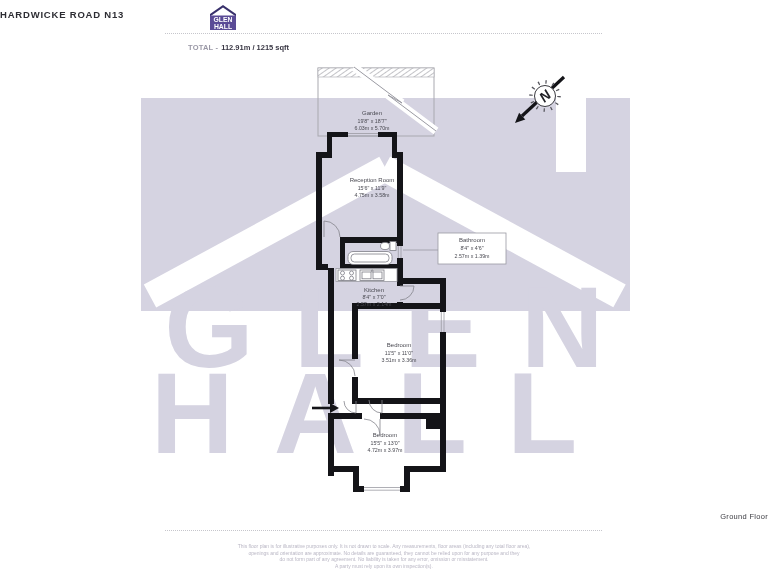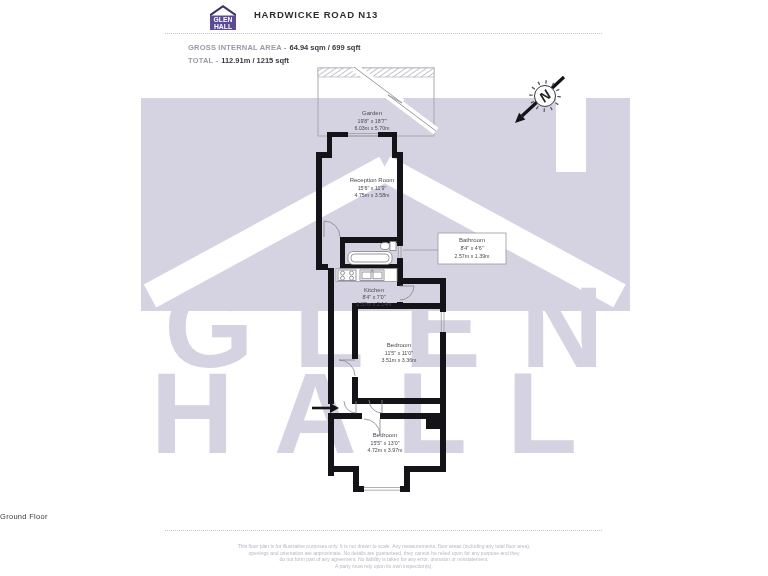--- a/index.html
+++ b/index.html
@@ -1,20 +1,20 @@
 <!DOCTYPE html>
 <html><head>
 <meta charset="utf-8">
 <style>
   html,body{margin:0;padding:0;background:#fff;}
   #page{position:relative;width:768px;height:576px;background:#fff;overflow:hidden;
         font-family:"Liberation Sans",sans-serif;}
   
   #logo{position:absolute;left:208px;top:3px;width:30px;height:27px;z-index:5;}
-  #title{position:absolute;left:0;top:9px;width:632px;text-align:center;z-index:5;
+  #title{position:absolute;left:0;top:9px;width:632px;text-align:left;z-index:5;
          font-size:9.5px;font-weight:bold;letter-spacing:.8px;color:#2d2d33;}
   .dotted{position:absolute;left:165px;width:437px;border-top:1px dotted #c6c6cc;z-index:5;}
   #dot-top{top:33px;}
   #dot-bottom{top:530px;}
   
   #areas{position:absolute;left:188px;top:42px;z-index:5;font-size:7.5px;line-height:12.5px;}
   .area-line .lbl{color:#9a98a6;font-weight:600;letter-spacing:.2px;margin-right:3px;}
   .area-line .val{color:#3a3845;font-weight:bold;}
   
   #wm{position:absolute;left:0;top:0;width:768px;height:576px;z-index:1;}
@@ -22,21 +22,21 @@
   .wm-roof{position:absolute;height:26px;width:268px;background:#fff;}
   #wm-roof-l{left:150px;top:283px;transform:rotate(-28.5deg);transform-origin:0 50%;}
   #wm-roof-r{left:384px;top:155px;transform:rotate(28.5deg);transform-origin:0 50%;}
   #wm-chimney{position:absolute;left:556px;top:98px;width:30px;height:74px;background:#fff;}
   #wm-text{position:absolute;left:0;top:284px;width:768px;text-align:center;
            font-size:115px;line-height:86px;font-weight:bold;letter-spacing:40px;
            text-indent:40px;color:#d5d3e1;}
   
   #plan{position:absolute;left:300px;top:60px;z-index:3;}
   
-  #floor-label{position:absolute;left:0;top:512px;width:768px;text-align:left;z-index:5;
+  #floor-label{position:absolute;left:0;top:512px;width:768px;text-align:right;z-index:5;
                font-size:7.5px;color:#3c3c42;letter-spacing:.3px;}
   #disclaimer{position:absolute;left:84px;top:543px;width:600px;text-align:center;z-index:5;
               font-size:5px;line-height:6.5px;color:#b9b6c4;}
 </style>
 </head>
 <body>
 
 <div id="page">
 
   <div id="wm">
@@ -51,23 +51,20 @@
     <rect x="0" y="0" width="30" height="27" fill="#ffffff"></rect>
     <polygon points="2,11 15,2 28,11 28,13.5 15,4.5 2,13.5" fill="#38306b"></polygon>
     <rect x="2" y="12.5" width="26" height="14.5" fill="#5a4b96"></rect>
     <text x="15" y="19" text-anchor="middle" font-size="6.8" font-weight="bold" fill="#ffffff" font-family="Liberation Sans, sans-serif">GLEN</text>
     <text x="15" y="26" text-anchor="middle" font-size="6.8" font-weight="bold" fill="#ffffff" font-family="Liberation Sans, sans-serif">HALL</text>
   </svg>
   <div id="title">HARDWICKE ROAD N13</div>
   <div id="dot-top" class="dotted"></div>
 
   <div id="areas">
-    <div class="area-line">
-      <span class="lbl">GROSS INTERNAL AREA -</span><span class="val">64.94 sqm / 699 sqft</span>
-    </div>
     <div class="area-line">
       <span class="lbl">TOTAL -</span><span class="val">112.91m / 1215 sqft</span>
     </div>
   </div>
 
   <svg id="plan" width="280" height="445" viewBox="300 60 280 445" font-family="Liberation Sans, sans-serif">
     <defs>
       <pattern id="hatch" width="4" height="10" patternUnits="userSpaceOnUse" patternTransform="rotate(55)">
         <rect width="4" height="10" fill="#ffffff"></rect>
         <line x1="0" y1="0" x2="0" y2="10" stroke="#9a9aa2" stroke-width="1.2"></line>

